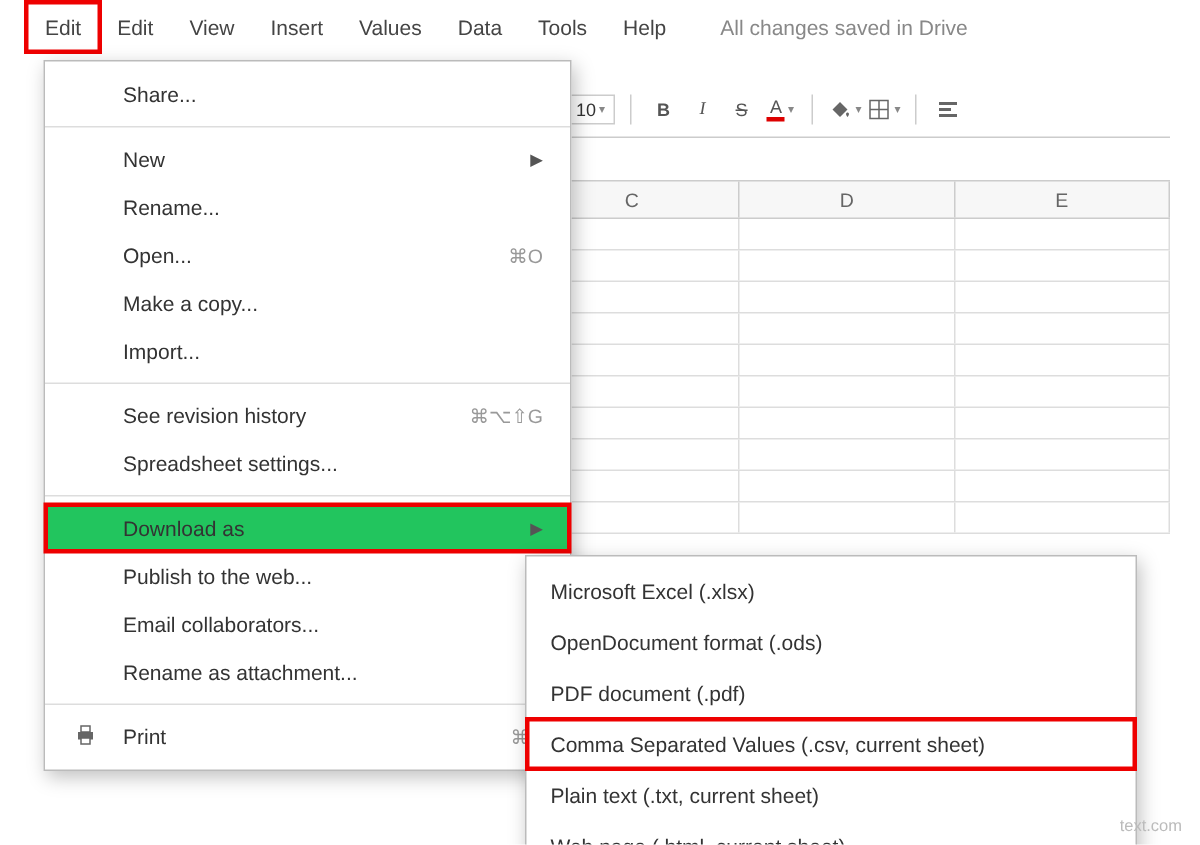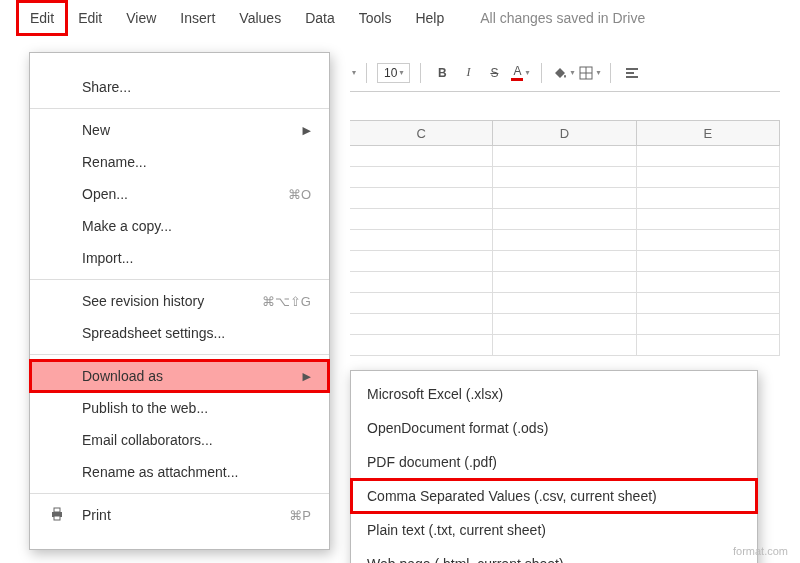--- a/index.html
+++ b/index.html
@@ -16,25 +16,25 @@
 .tb-caret { font-size: 8px; margin-left: 2px; color: #888; }
 .font-size-box { border: 1px solid #ccc; padding: 2px 6px; font-size: 12px; display: flex; align-items: center; }
 
 .col-headers { position: absolute; top: 120px; left: 350px; right: 20px; height: 26px; display: flex; border-top: 1px solid #ccc; border-bottom: 1px solid #ccc; background: #f7f7f7; }
 .col-h { flex: 1; text-align: center; font-size: 13px; color: #666; line-height: 26px; border-right: 1px solid #ccc; }
 
 .grid { position: absolute; top: 146px; left: 350px; right: 20px; bottom: 10px; }
 .grid-row { height: 21px; border-bottom: 1px solid #ddd; display: flex; }
 .grid-cell { flex: 1; border-right: 1px solid #ddd; }
 
-.dropdown { position: absolute; top: 40px; left: 29px; width: 301px; background: #fff; border: 1px solid #bbb; box-shadow: 2px 4px 12px rgba(0,0,0,.25); padding: 18px 0; margin-top: 12px; }
+.dropdown { position: absolute; top: 40px; left: 29px; width: 352px; background: #fff; border: 1px solid #bbb; box-shadow: 2px 4px 12px rgba(0,0,0,.25); padding: 6px 0; }
 .menu-item { display: flex; align-items: center; padding: 8px 18px 8px 52px; font-size: 14px; color: #333; cursor: pointer; position: relative; }
 .menu-item .shortcut { margin-left: auto; color: #999; font-size: 13px; }
 .menu-item .arrow { margin-left: auto; font-size: 11px; color: #555; }
-.menu-item.highlighted { outline: 3px solid #e00; outline-offset: -2px; background: #fca5a5; }
+.menu-item.highlighted { outline: 3px solid #e00; outline-offset: -2px; background: #22c55e; }
 .menu-sep { height: 1px; background: #ddd; margin: 5px 0; }
 .menu-icon { position: absolute; left: 18px; width: 18px; text-align: center; color: #666; }
 
 .submenu { position: absolute; top: 370px; left: 350px; width: 408px; background: #fff; border: 1px solid #bbb; box-shadow: 2px 4px 12px rgba(0,0,0,.25); padding: 6px 0; }
 .sub-item { padding: 9px 16px; font-size: 14px; color: #333; cursor: pointer; }
 .sub-item.highlighted { outline: 3px solid #e00; outline-offset: -2px; }
 
 .watermark { position: absolute; bottom: 6px; right: 12px; font-size: 11px; color: #bbb; }
 </style>
 </head>
@@ -211,13 +211,13 @@
 
 <div class="submenu">
   <div class="sub-item">Microsoft Excel (.xlsx)</div>
   <div class="sub-item">OpenDocument format (.ods)</div>
   <div class="sub-item">PDF document (.pdf)</div>
   <div class="sub-item highlighted">Comma Separated Values (.csv, current sheet)</div>
   <div class="sub-item">Plain text (.txt, current sheet)</div>
   <div class="sub-item">Web page (.html, current sheet)</div>
 </div>
 
-<div class="watermark">format.com</div>
+<div class="watermark">text.com</div>
 
 </body></html>

